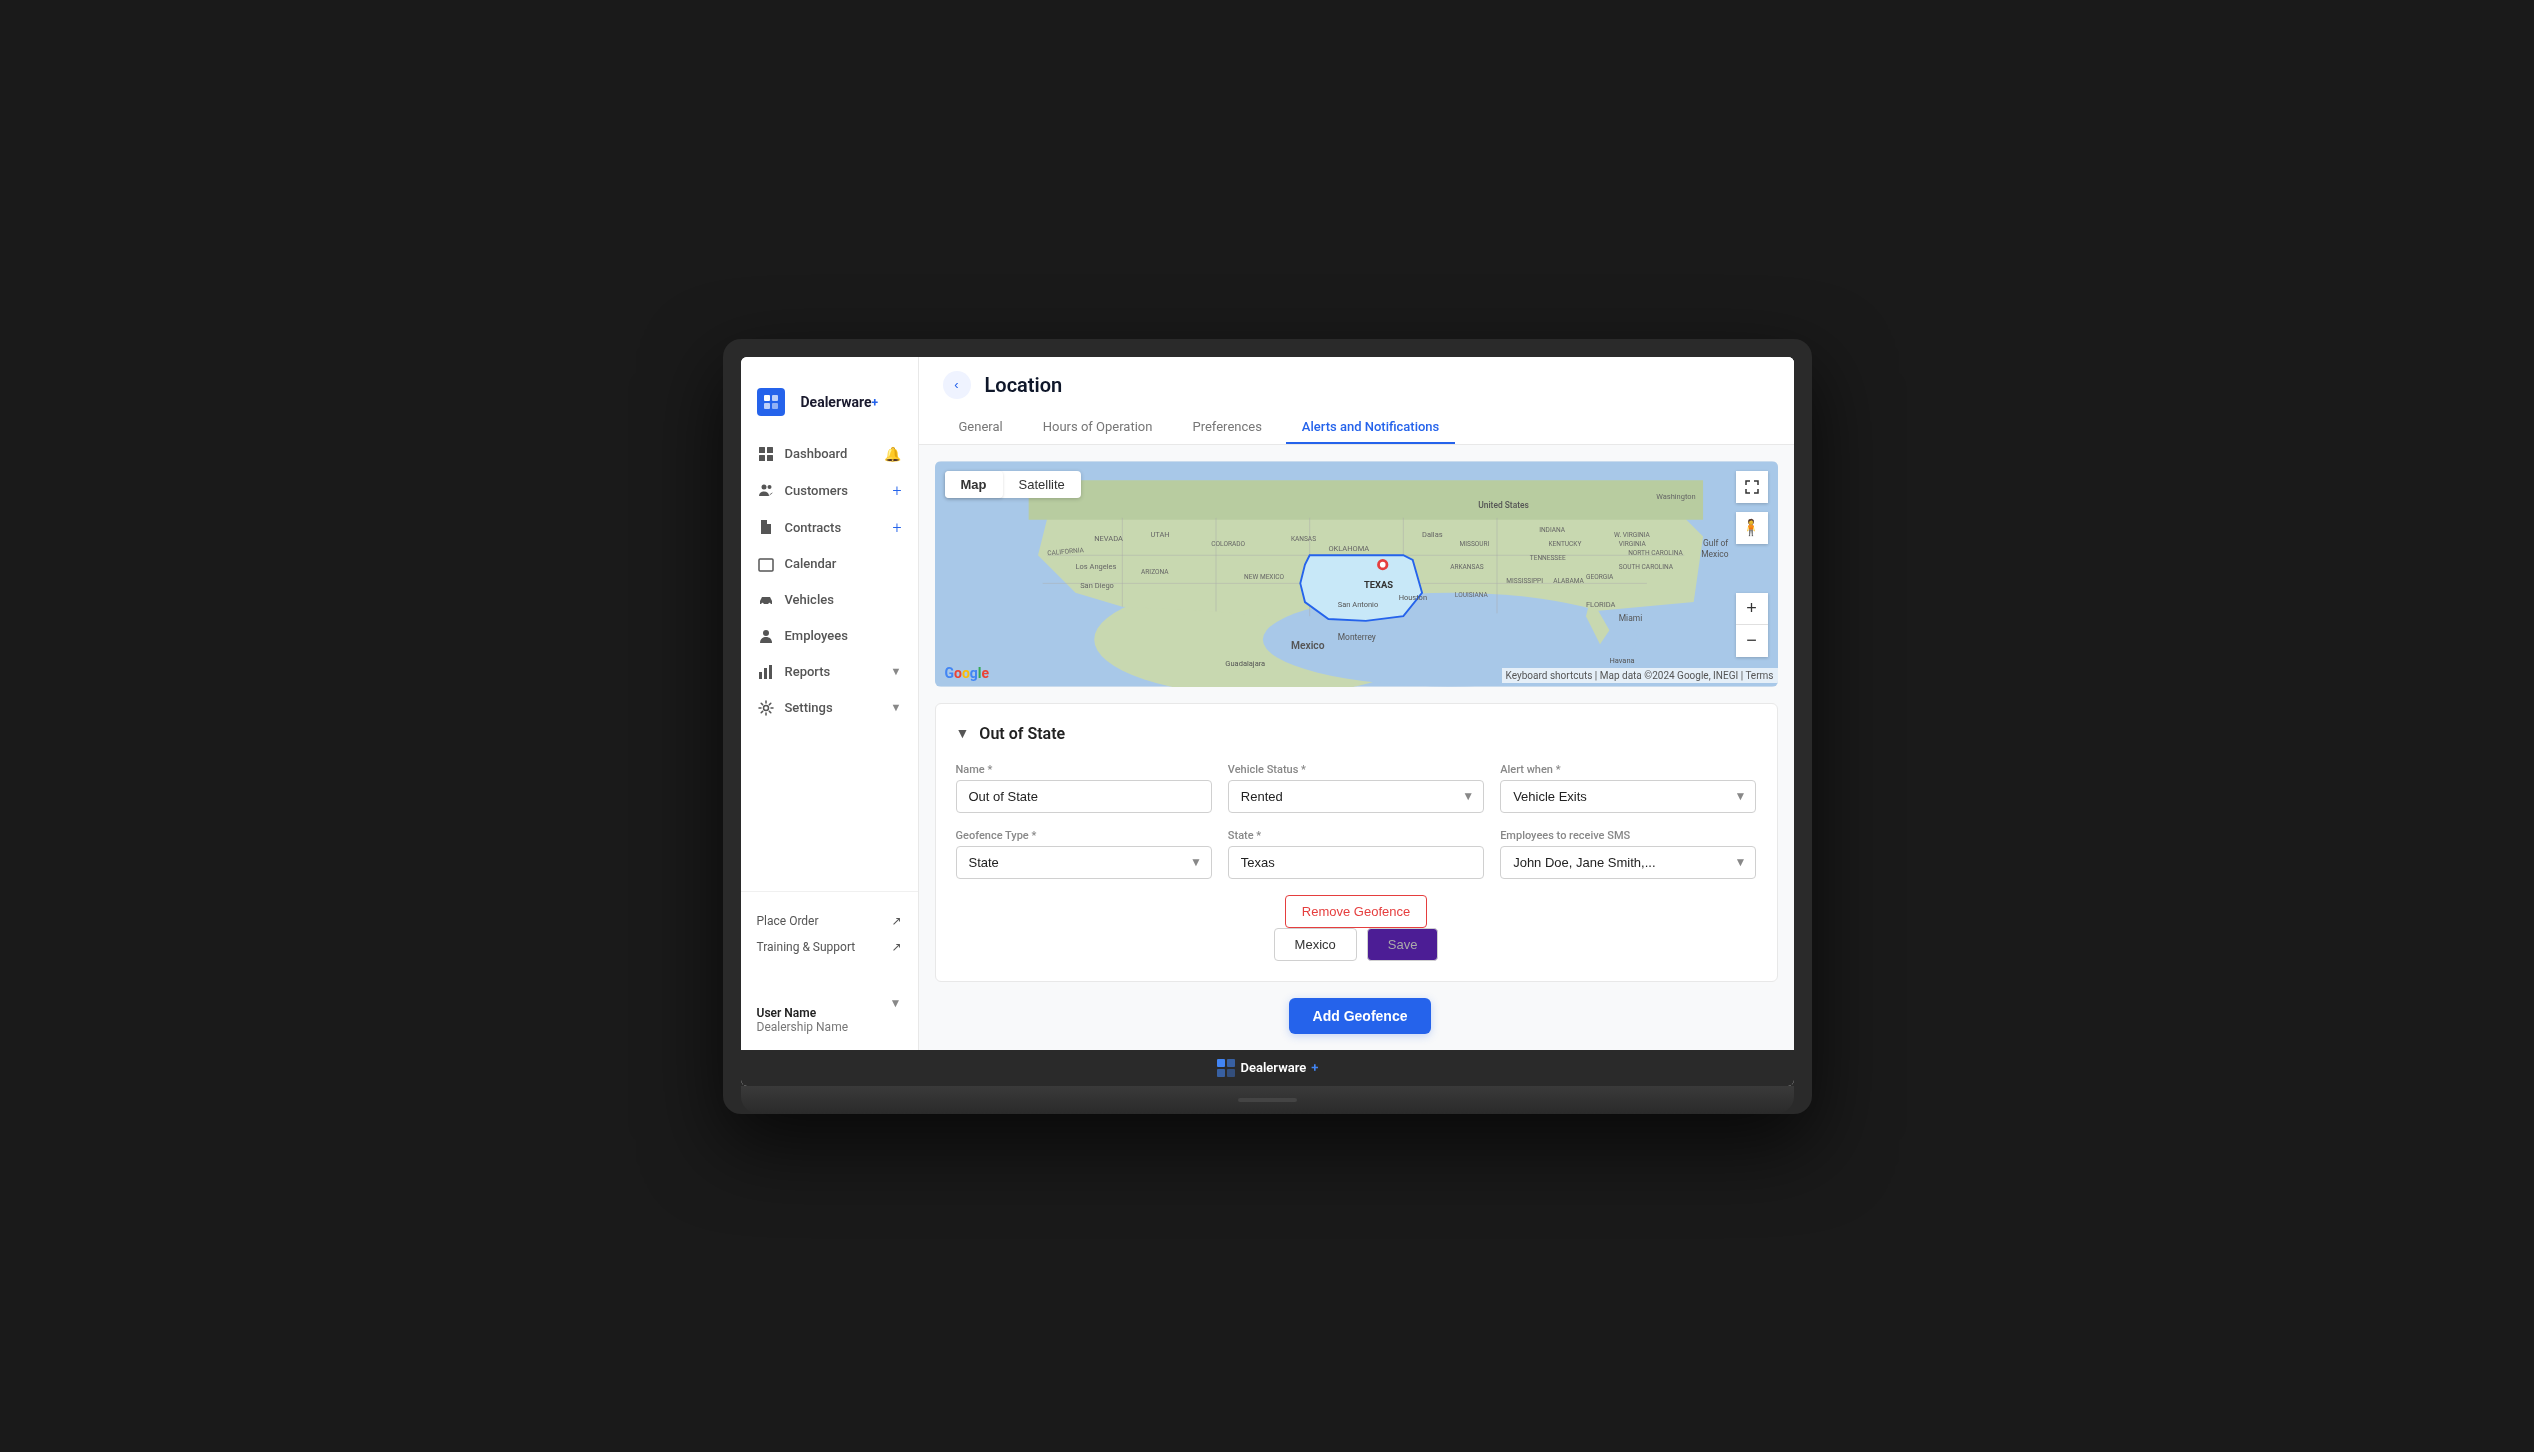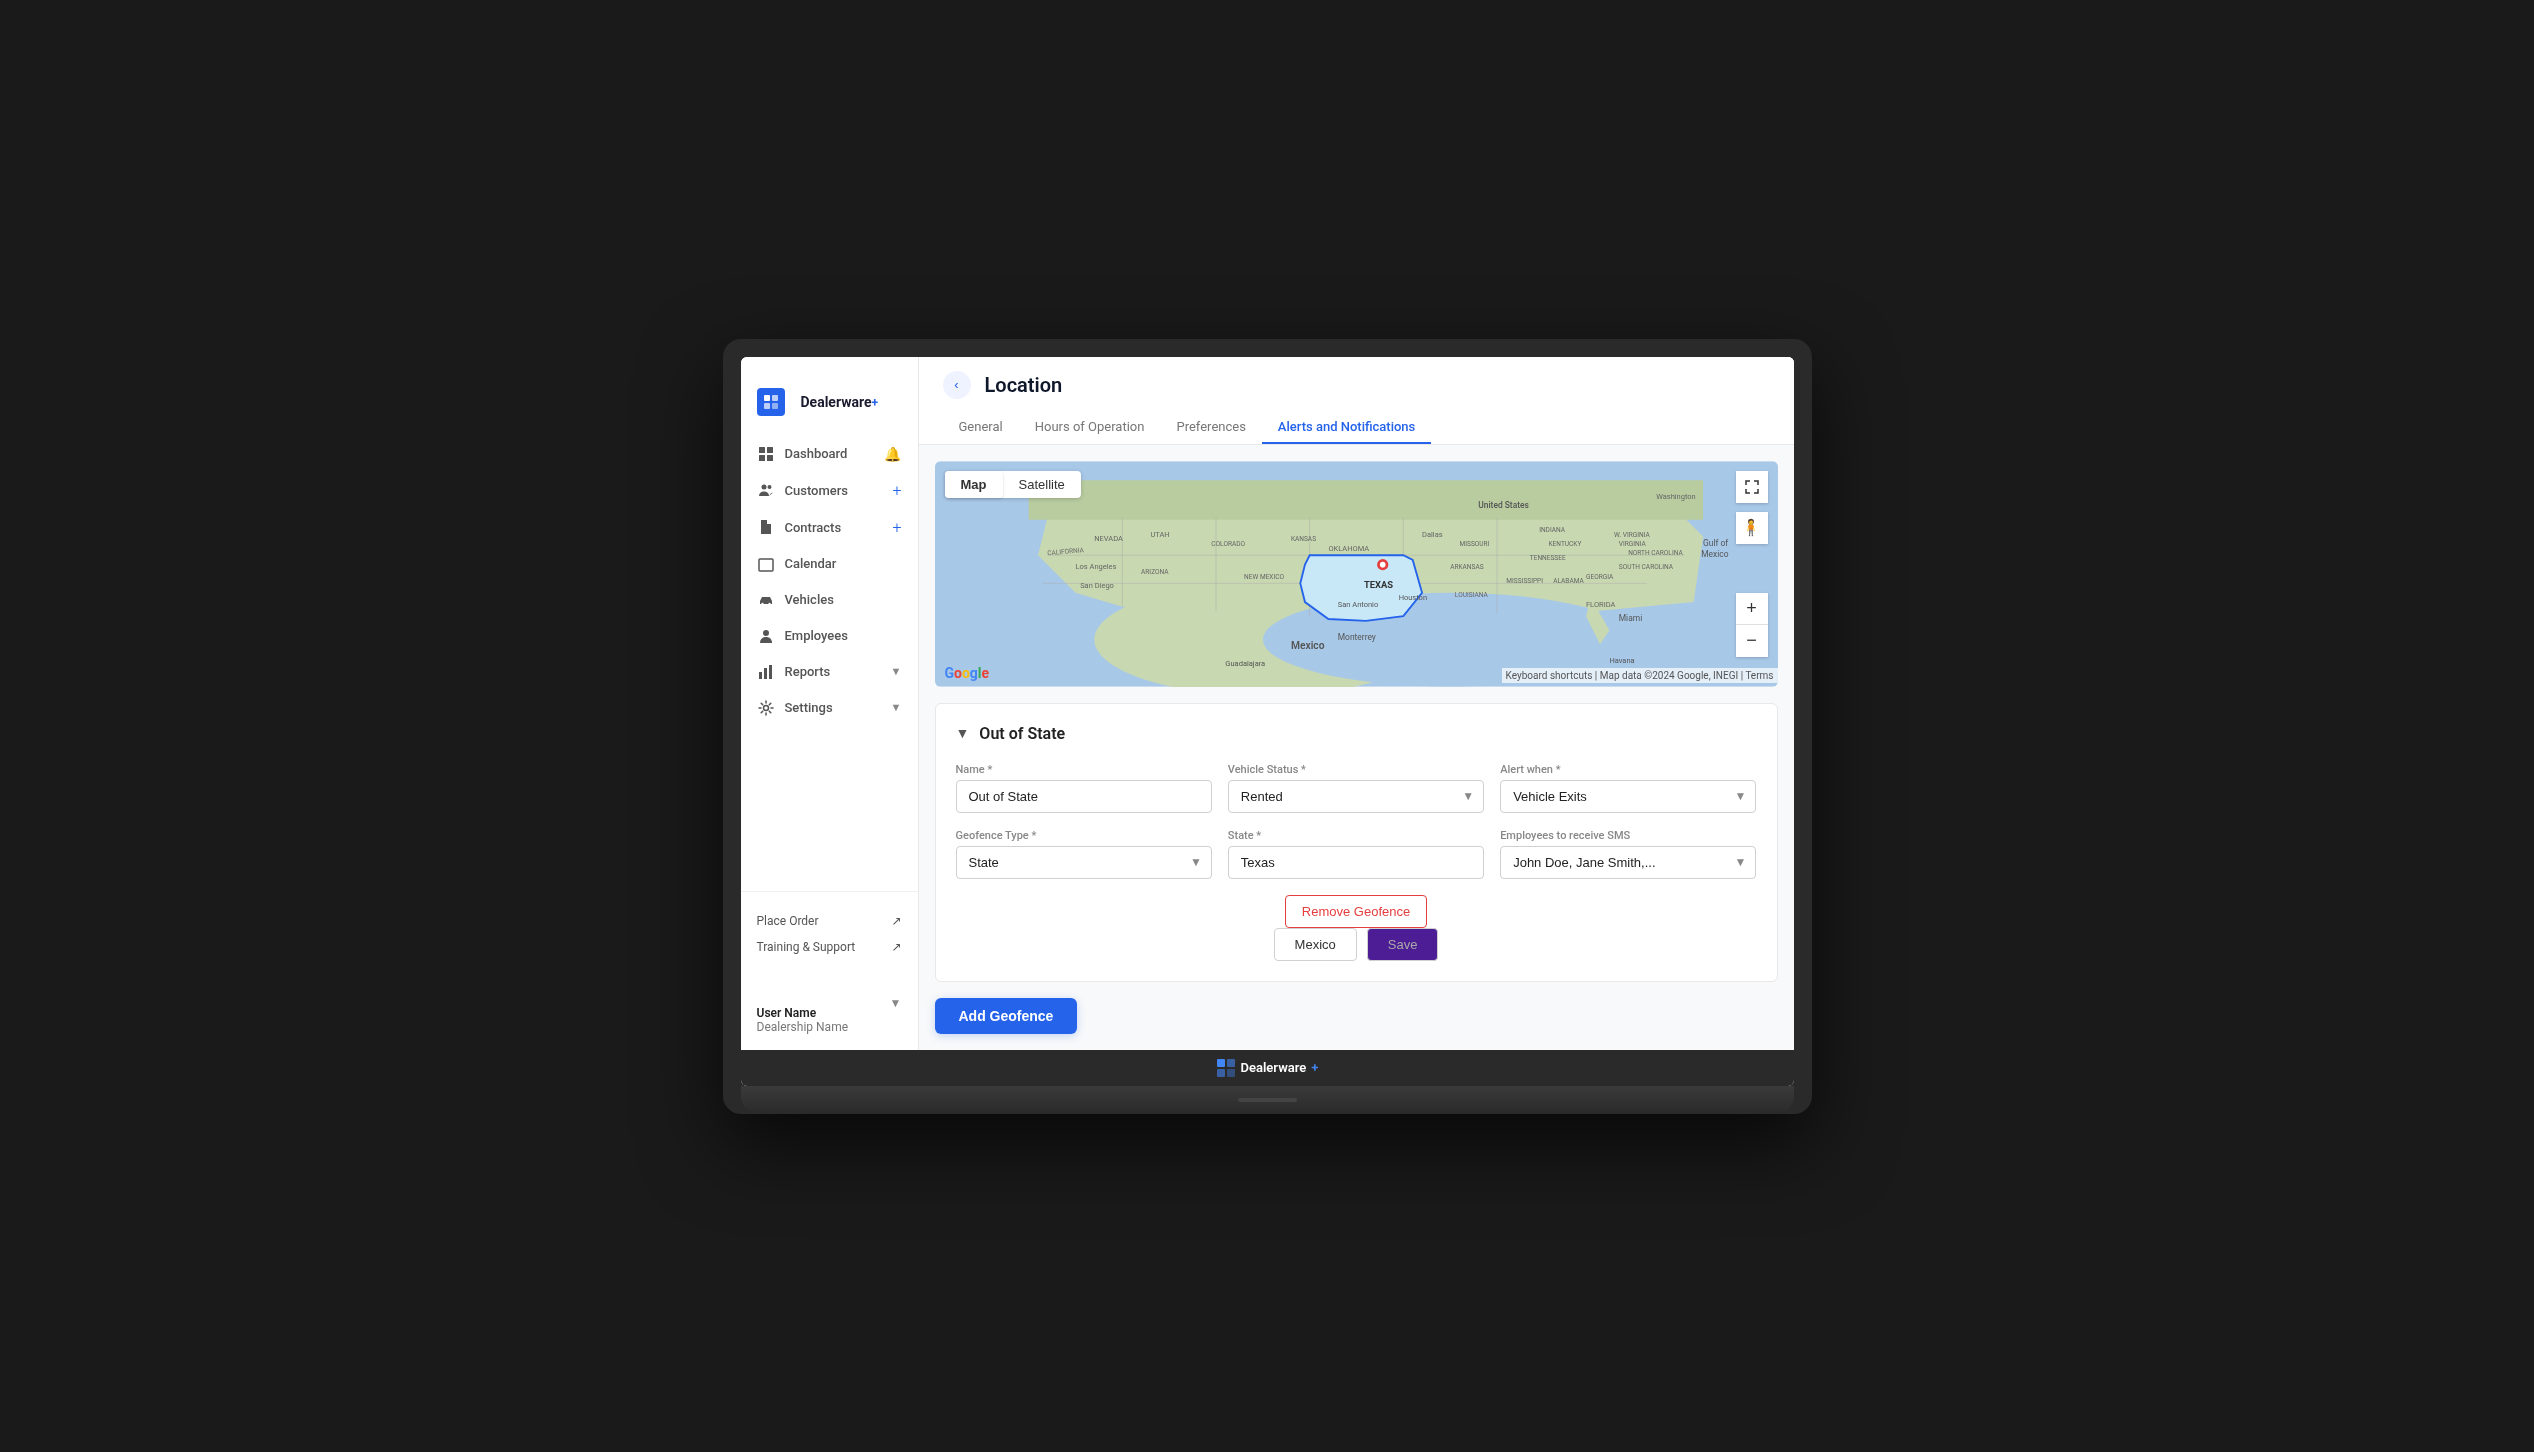--- a/index.html
+++ b/index.html
@@ -197,21 +197,21 @@
     }
 
     .page-title {
       font-size: 20px;
       font-weight: 600;
       color: #0f172a;
     }
 
     .tabs {
       display: flex;
-      gap: 0;
+      gap: 8px;
     }
 
     .tab {
       padding: 8px 16px;
       font-size: 13px;
       color: #777;
       cursor: pointer;
       border-bottom: 2px solid transparent;
       transition: all 0.15s;
       text-decoration: none;
@@ -481,22 +481,22 @@
       border: 1px solid #d0d0d0;
       background: #4c1d95;
       color: #aaa;
       border-radius: 4px;
       font-size: 13px;
       cursor: not-allowed;
     }
 
     .add-geofence-row {
       display: flex;
-      justify-content: flex-start;
-      padding: 0 16px 16px 16px;
+      justify-content: center;
+      padding: 0 16px 16px 24px;
     }
 
     .btn-add-geofence {
       padding: 10px 24px;
       background: #2563eb;
       color: #fff;
       border: none;
       border-radius: 6px;
       font-size: 14px;
       font-weight: 600;

